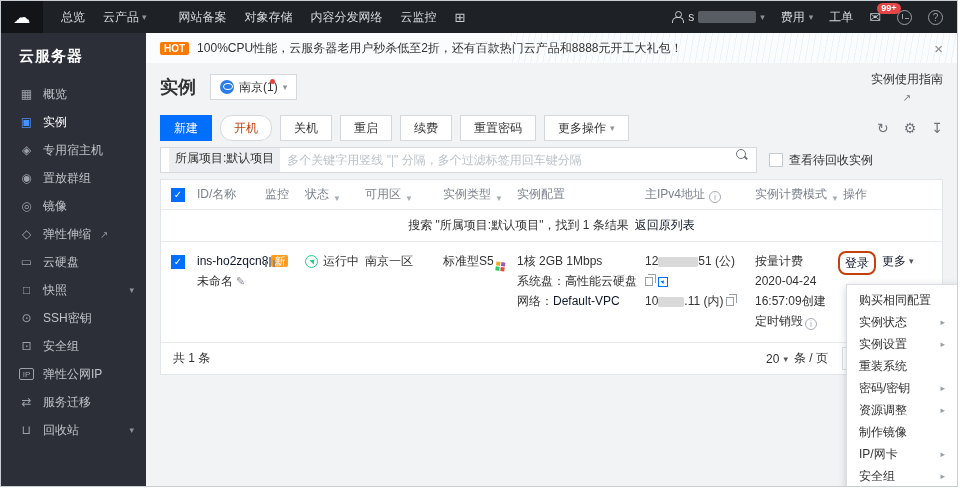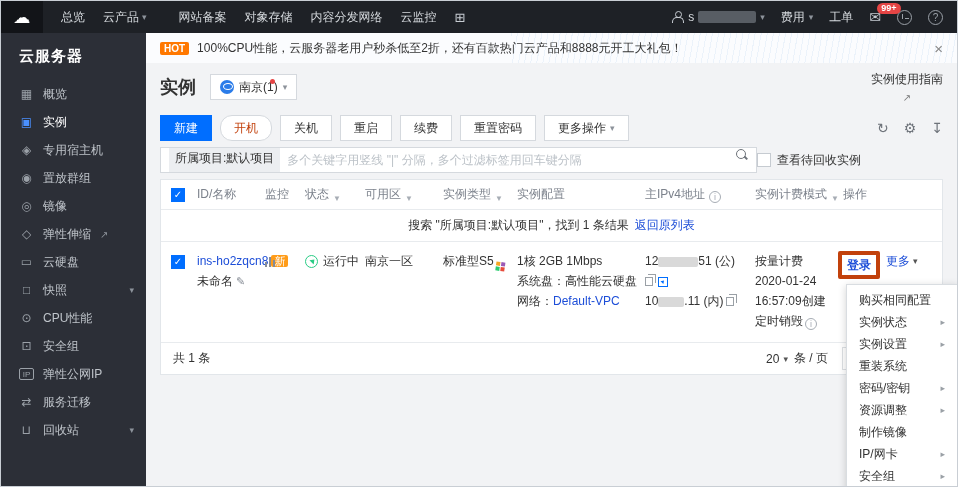--- a/index.html
+++ b/index.html
@@ -66,55 +66,55 @@
   .tool-icons span { cursor:pointer; }
 
   .search-row { display:flex; align-items:center; margin:6px 14px 0; }
   .search-box { width:597px; height:26px; background:#fff; border:1px solid #d5d9de; display:flex; padding:0 8px; gap:7px; }
   .chip { background:#eceef1; padding:2px 6px; font-size:12px; color:#333; white-space:nowrap; }
   .search-box input { flex:1; border:none; outline:none; font-size:12px; color:#333; font-family:inherit; background:transparent; }
   .search-box input::placeholder { color:#bcc2c8; }
   .mag { position:relative; width:13px; height:13px; flex:none; cursor:pointer; }
   .mag::before { content:""; position:absolute; left:1px; top:1px; width:8px; height:8px; border:1.5px solid #6e737a; border-radius:50%; }
   .mag::after { content:""; position:absolute; left:9px; top:9px; width:4px; height:1.5px; background:#6e737a; transform:rotate(45deg); }
-  .recycle-ck { display:flex; align-items:center; gap:6px; font-size:12px; color:#333;justify-content:space-between; }
+  .recycle-ck { margin-left:12px; display:flex; align-items:center; gap:6px; font-size:12px; color:#333;justify-content:space-between; }
   .cb { width:14px; height:14px; border:1px solid #c6cbd1; background:#fff; display:inline-flex; align-items:center; justify-content:center; flex:none; cursor:pointer; }
   .cb.checked { background:#006eff; border-color:#006eff; }
   .cb.checked::after { content:"✓"; color:#fff; font-size:10px; line-height:1; }
 
   
   .card { margin:6px 14px 0; background:#fff; border:1px solid #e2e6ea; }
   .tgrid { display:grid; grid-template-columns:26px 68px 40px 60px 78px 74px 128px 110px 88px 1fr; align-items:start; padding-left:10px; }
   .thead { align-items:center; height:30px; font-size:12px; color:#7c828c; border-bottom:1px solid #e8ebee; }
   .th { display:flex; align-items:flex-end; gap:4px; white-space:nowrap; }
   .filter-i { font-size:8px; color:#a7adb5; cursor:pointer; }
   .info-i { width:12px; height:12px; border:1px solid #a7adb5; border-radius:50%; color:#a7adb5; font-size:9px; display:inline-flex; align-items:center; justify-content:center; cursor:pointer; }
   .info-i::after { content:"i"; }
 
   .notice { height:32px; display:flex; align-items:center; justify-content:center; gap:6px; font-size:12px; color:#333; border-bottom:1px solid #e8ebee; }
-  .link { color:#1d4ed8; cursor:pointer; text-decoration:none; }
+  .link { color:#0f172a; cursor:pointer; text-decoration:none; }
 
   .trow { padding-top:9px; padding-bottom:11px; font-size:12px; color:#333; line-height:20px; }
   .cell { white-space:nowrap; }
   .new-badge { background:#ff9c19; color:#fff; font-size:11px; padding:0 3px; border-radius:2px; margin-left:3px; }
   .pencil { color:#8a9099; font-size:11px; margin-left:3px; cursor:pointer; }
   .bars { display:inline-flex; align-items:flex-end; gap:2px; height:11px; margin-top:5px; cursor:pointer; }
   .bars i { width:2px; background:#868c95; display:block; }
   .st-run { display:flex; align-items:center; gap:5px; }
   .st-ico { width:13px; height:13px; border:1.5px solid #29cc85; border-radius:50%; position:relative; flex:none; }
   .st-ico::after { content:""; position:absolute; left:3.5px; top:3.5px; border-left:3px solid transparent; border-right:3px solid transparent; border-bottom:4px solid #29cc85; transform:rotate(45deg); }
   .s5i { display:inline-grid; grid-template-columns:4px 4px; gap:1px; transform:rotate(8deg) translateY(1px); margin-left:2px; }
   .s5i i { width:4px; height:4px; display:block; }
   .blur { display:inline-block; height:10px; background:#d9d9d9; border-radius:2px; vertical-align:middle; }
   .cp { position:relative; display:inline-block; width:8px; height:9px; border:1px solid #9aa0a6; background:#fff; vertical-align:middle; margin-left:3px; cursor:pointer; }
   .cp::before { content:""; position:absolute; left:2px; top:-4px; width:7px; height:8px; border:1px solid #9aa0a6; border-left:none; border-bottom:none; }
   .eip-i { position:relative; display:inline-block; width:10px; height:10px; border:1px solid #006eff; vertical-align:middle; margin-left:5px; cursor:pointer; }
   .eip-i::after { content:""; position:absolute; left:2px; top:2px; border-left:2px solid transparent; border-right:2px solid transparent; border-bottom:3px solid #006eff; transform:rotate(45deg); }
   .ops { display:flex; align-items:flex-start; gap:6px; }
-  .login-ring { border:4px solid #c2410c; border-radius:2px; padding:0 5px; margin-left:-5px;font-weight:bold; }
+  .login-ring { border:2px solid #c2410c; border-radius:8px; padding:0 5px; margin-left:-5px; }
   .more-link { display:flex; align-items:center; gap:3px; cursor:pointer; }
   .more-caret { font-size:9px; color:#555; }
 
   .tfoot { display:flex; align-items:center; height:32px; border-top:1px solid #e8ebee; padding:0 12px; font-size:12px; color:#333; }
   .tfoot-right { margin-left:auto; display:flex; align-items:center; gap:6px; }
   .psize { display:flex; align-items:center; gap:4px; cursor:pointer; }
   .pg-btn { width:23px; height:23px; border:1px solid #dde0e4; background:#fff; color:#b9bec5; display:flex; align-items:center; justify-content:center; font-size:8px; cursor:pointer; }
   .pg-group { display:flex; gap:4px; margin-left:8px; align-items:center; }
   .pg-input { width:34px; height:23px; border:1px solid #dde0e4; text-align:center; font-size:12px; color:#333; outline:none; font-family:inherit; }
 
@@ -210,21 +210,21 @@
         <span class="si-icon">▭</span>
         <span>云硬盘</span>
       </div>
     <div class="side-item">
         <span class="si-icon">□</span>
         <span>快照</span>
         <span class="si-chev">▾</span>
       </div>
     <div class="side-item">
         <span class="si-icon">⊙</span>
-        <span>CPU性能</span>
+        <span>SSH密钥</span>
       </div>
     <div class="side-item">
         <span class="si-icon">⊡</span>
         <span>安全组</span>
       </div>
     <div class="side-item">
         <span class="ip-icon"></span>
         <span>弹性公网IP</span>
       </div>
     <div class="side-item">
@@ -364,21 +364,21 @@
           <span>系统盘：高性能云硬盘</span><br>
           <span>网络：</span><a class="link">Default-VPC</a>
         </span>
         <span class="cell">
           <span>12</span><span class="blur" style="width:40px"></span><span>51 (公)</span><br>
           <span class="cp" style="margin-left:0"></span><span class="eip-i"></span><br>
           <span>10</span><span class="blur" style="width:26px"></span><span>.11 (内)</span><span class="cp"></span>
         </span>
         <span class="cell">
           <span>按量计费</span><br>
-          <span>2020-01-24</span><br>
+          <span>2020-04-24</span><br>
           <span>16:57:09创建</span><br>
           <span>定时销毁</span><span class="info-i" style="vertical-align:-2px;margin-left:2px"></span>
         </span>
         <span class="cell ops">
           <span class="login-ring"><a class="link">登录</a></span>
           <span class="more-link">
               <a class="link">更多</a>
               <span class="more-caret">▾</span>
             </span>
         </span>

